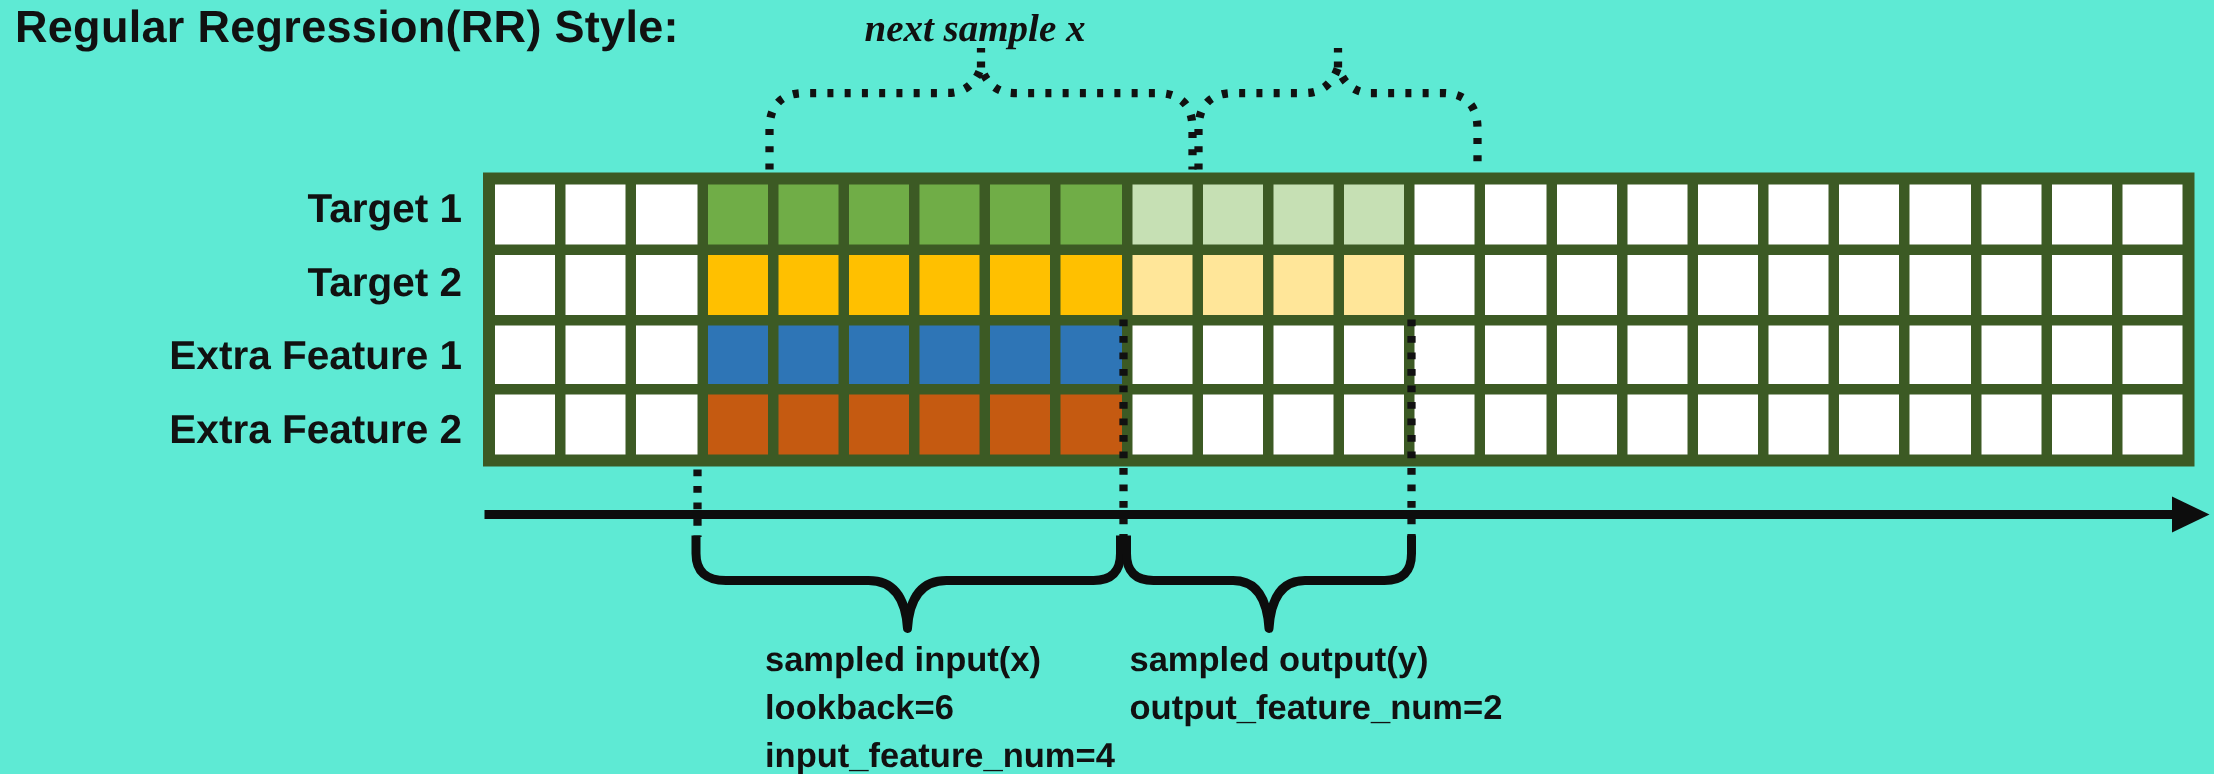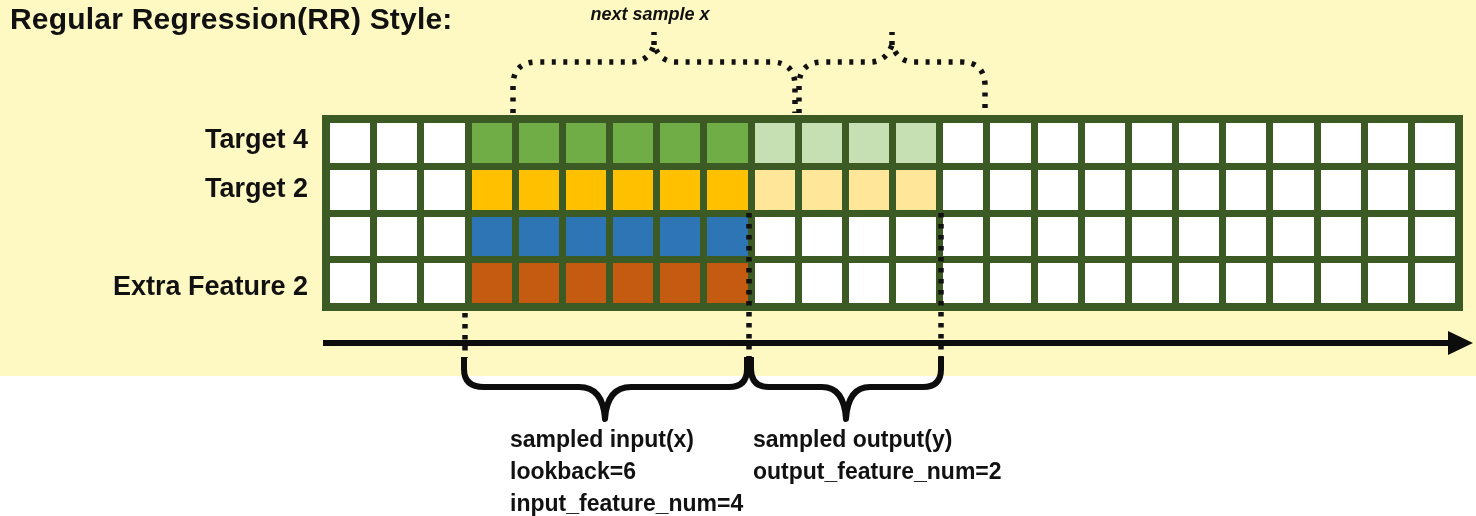--- a/index.html
+++ b/index.html
@@ -1,24 +1,24 @@
 <!DOCTYPE html>
 <html><head>
 <meta charset="utf-8">
 <style>
   html,body{margin:0;padding:0;background:#ffffff;}
   body{width:1476px;height:516px;overflow:hidden;
        font-family:"Liberation Sans","DejaVu Sans",sans-serif;color:#111;}
-  .canvas{position:relative;width:1476px;height:376px;background:#fef9c3;}
+  .canvas{position:relative;width:1476px;height:516px;background:#5eead4;}
 
   .title{position:absolute;left:10px;top:2px;font-size:30px;font-weight:700;
          letter-spacing:.2px;white-space:nowrap;}
 
-  .annot{position:absolute;top:4px;font-size:18px;font-style:italic;font-weight:600;
-         white-space:nowrap;transform:translateX(-50%);}
+  .annot{position:absolute;top:4px;font-size:26px;font-style:italic;font-weight:600;
+         white-space:nowrap;transform:translateX(-50%);font-family:Liberation Serif, serif;}
   .annot-x{left:650px;}
   .annot-y{left:892px;}
 
   .row-label{position:absolute;left:0;width:308px;height:49px;
              display:flex;align-items:center;justify-content:flex-end;
              font-size:27px;font-weight:700;white-space:nowrap;}
 
   .grid{position:absolute;left:322px;top:115px;width:1141px;height:196px;
         box-sizing:border-box;display:grid;
         grid-template-columns:repeat(24,1fr);grid-template-rows:repeat(4,1fr);
@@ -44,22 +44,23 @@
 </style>
 </head>
 <body>
 
 <div class="canvas">
 
   <div class="title">Regular Regression(RR) Style:</div>
 
   <div class="annot annot-x">next sample x</div>
 
-  <div class="row-label" style="top:115px;">Target 4</div>
+  <div class="row-label" style="top:115px;">Target 1</div>
   <div class="row-label" style="top:164px;">Target 2</div>
+  <div class="row-label" style="top:213px;">Extra Feature 1</div>
   <div class="row-label" style="top:262px;">Extra Feature 2</div>
 
   <div class="grid" style="background: rgb(60, 90, 36);">
       <div class="cell" style="background: rgb(255, 255, 255);"></div>
       <div class="cell" style="background: rgb(255, 255, 255);"></div>
       <div class="cell" style="background: rgb(255, 255, 255);"></div>
       <div class="cell" style="background: rgb(112, 173, 71);"></div>
       <div class="cell" style="background: rgb(112, 173, 71);"></div>
       <div class="cell" style="background: rgb(112, 173, 71);"></div>
       <div class="cell" style="background: rgb(112, 173, 71);"></div>

